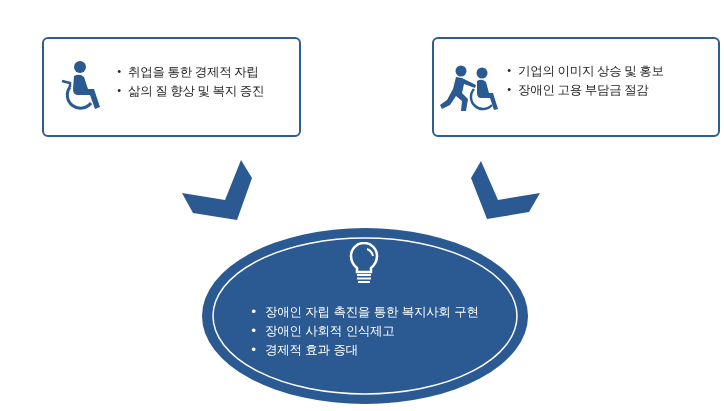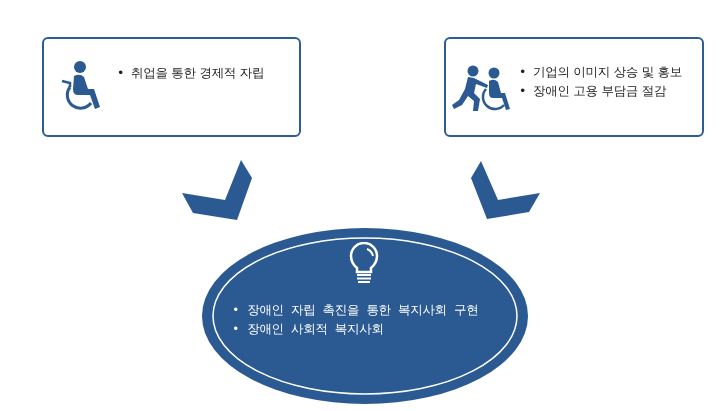--- a/index.html
+++ b/index.html
@@ -1,46 +1,47 @@
 <!DOCTYPE html>
 <html><head>
   <meta charset="utf-8">
   <style>
     html, body { margin: 0; padding: 0; background: #ffffff; }
     body { width: 724px; height: 411px; position: relative; overflow: hidden;
            font-family: "DejaVu Sans", "Liberation Sans", sans-serif; }
     .box { position: absolute; background: #fff; border: 2px solid #2d5d94;
            border-radius: 6px; box-sizing: border-box; }
     .box-left { left: 42px; top: 37px; width: 259px; height: 100px; }
-    .box-right { left: 444px; top: 37px; width: 260px; height: 100px; }
+    .box-right { left: 432px; top: 37px; width: 288px; height: 100px; }
     .box ul { list-style: none; margin: 0; padding: 0; position: absolute; }
-    .box li { font-size: 12.5px; color: #222; line-height: 19px; white-space: nowrap; letter-spacing: -0.3px; }
+    .box li { font-size: 12.5px; color: #222; line-height: 19px; white-space: nowrap; letter-spacing: -0.3px; font-family: Liberation Serif, serif; }
     .box li::before { content: "\2022"; margin-right: 7px; color: #222; }
     .box-left ul { left: 73px; top: 24px; }
     .box-right ul { left: 73px; top: 23px; }
     .icon { position: absolute; }
     .arrows { position: absolute; left: 0; top: 0; }
     .ellipse-wrap { position: absolute; left: 200px; top: 226px; width: 330px; height: 180px; }
     .ellipse-wrap svg { position: absolute; left: 0; top: 0; }
-    .ell-list { position: absolute; left: 32px; top: 76px; list-style: none; margin: 0; padding: 0; font-family: Liberation Mono, monospace; }
+    .ell-list { position: absolute; left: 50px; top: 76px; list-style: none; margin: 0; padding: 0; }
     .ell-list li { color: #fff; font-size: 12.5px; line-height: 19px; white-space: nowrap; letter-spacing: -0.3px; }
     .ell-list li::before { content: "\2022"; margin-right: 8px; }
   </style>
 </head>
 <body>
 
 <div class="box box-left">
   <svg class="icon" style="left:16px;top:20px" width="42" height="54" viewBox="0 0 42 54">
     <circle cx="20" cy="8" r="6" fill="#2b5a92"></circle>
     <path d="M14 17 Q20 14 24 18 L28 30 L34 30 L40 48 L35 50 L30 36 L18 36 Q13 36 13 30 Z" fill="#2b5a92"></path>
     <path d="M2 22 L10 24 L10 28" stroke="#2b5a92" stroke-width="2.5" fill="none"></path>
     <path d="M10 28 A13 13 0 1 0 31 44" stroke="#2b5a92" stroke-width="3" fill="none"></path>
   </svg>
   <ul>
     <li>취업을 통한 경제적 자립</li>
+    <li>삶의 질 향상 및 복지 증진</li>
   </ul>
 </div>
 
 <div class="box box-right">
   <svg class="icon" style="left:6px;top:26px" width="60" height="50" viewBox="0 0 60 50">
     <circle cx="21" cy="6" r="5.5" fill="#2b5a92"></circle>
     <path d="M16 12 L22 13 L36 20 L35 23 L24 19 L22 28 L28 34 L26 46 L21 46 L22 36 L16 31 L10 40 L2 44 L0 40 L7 35 L13 24 Z" fill="#2b5a92"></path>
     <circle cx="42" cy="8" r="5.5" fill="#2b5a92"></circle>
     <path d="M37 16 Q42 13 46 17 L49 28 L53 28 L58 44 L54 45 L50 33 L41 33 Q37 33 37 28 Z" fill="#2b5a92"></path>
     <path d="M34 24 A11 11 0 1 0 52 40" stroke="#2b5a92" stroke-width="2.5" fill="none"></path>
@@ -63,15 +64,16 @@
   </svg>
   <svg class="icon" style="left:147px;top:16px" width="34" height="42" viewBox="0 0 34 42">
     <path d="M10 26 Q4 21 4 14 A13 13 0 0 1 30 14 Q30 21 24 26 L24 30 L10 30 Z" fill="none" stroke="#ffffff" stroke-width="2.5"></path>
     <path d="M20 7 Q25 9 26 14" fill="none" stroke="#ffffff" stroke-width="2"></path>
     <line x1="10" y1="33" x2="24" y2="33" stroke="#ffffff" stroke-width="2"></line>
     <line x1="10" y1="36.5" x2="24" y2="36.5" stroke="#ffffff" stroke-width="2"></line>
     <line x1="11" y1="40" x2="23" y2="40" stroke="#ffffff" stroke-width="2"></line>
   </svg>
   <ul class="ell-list">
     <li>장애인 자립 촉진을 통한 복지사회 구현</li>
-    <li>장애인 사회적 복지사회</li>
+    <li>장애인 사회적 인식제고</li>
+    <li>경제적 효과 증대</li>
   </ul>
 </div>
 
 </body></html>

